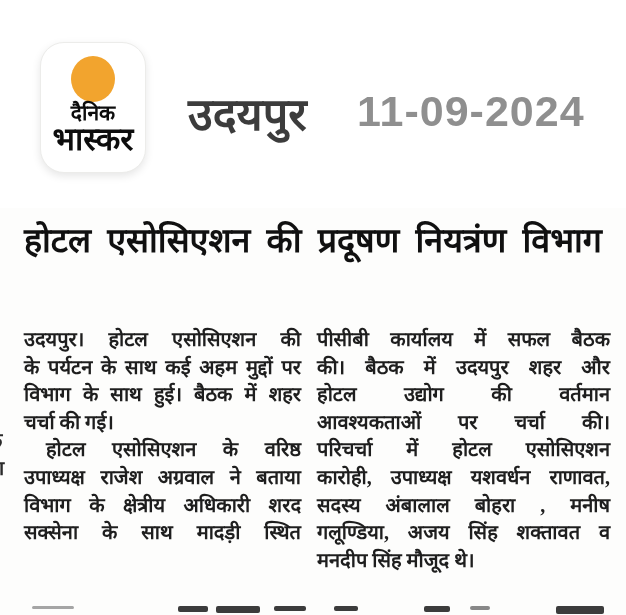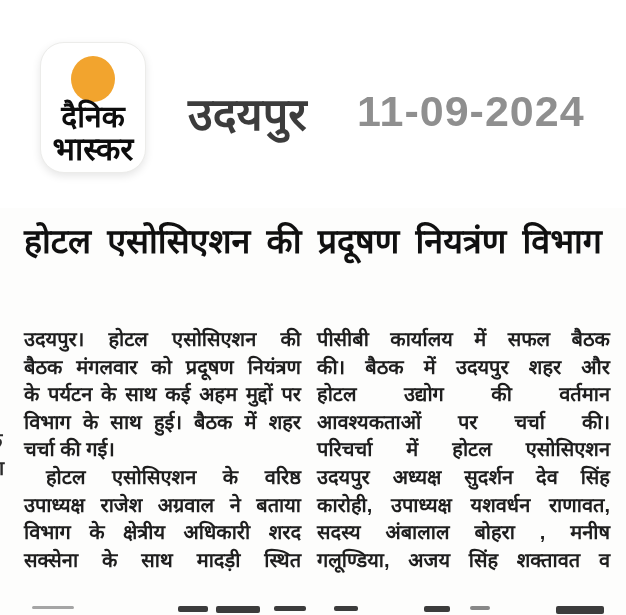--- a/index.html
+++ b/index.html
@@ -16,36 +16,36 @@
     background:#ffffff; border:1px solid #ececea; border-radius:24px;
     box-shadow:0 3px 8px rgba(0,0,0,0.10);
     display:flex; flex-direction:column; align-items:center;
   }
   .logo-sun {
     margin-top:13px; width:44px; height:46px; border-radius:50%;
   }
   .logo-name {
     color:#0d0d0d; font-weight:800; text-align:center; line-height:1.02;
   }
-  .logo-name .l1 { display:block; font-size:30px; }
+  .logo-name .l1 { display:block; font-size:21px; }
   .logo-name .l2 { display:block; font-size:32px; }
   .edition-city {
     position:absolute; left:188px; top:82px;
     font-size:45px; font-weight:700; color:#3c3c3c; white-space:nowrap;
   }
   .edition-date {
     position:absolute; left:357px; top:87px;
     font-size:43px; font-weight:700; color:#8f8f8f;
     letter-spacing:1px; white-space:nowrap;
   }
 
   
   .clipping {
     position:absolute; left:0; top:208px; width:626px; height:407px;
-    background:#fdfdfc; overflow:hidden;
+    background:#fdfdfc; overflow:hidden;font-family:Liberation Serif, serif;
   }
   .headline {
     position:absolute; left:24px; top:12px; width:578px;
     font-size:34px; line-height:42px; font-weight:700; color:#101010;
   }
   .headline .hline { text-align:justify; text-align-last:justify; white-space:nowrap0; }
 
   .bodycols {
     position:absolute; left:24px; top:118px; width:586px;
     display:flex; gap:16px;
@@ -99,39 +99,38 @@
 
   <div class="clipping">
 
     <div class="headline">
       <div class="hline">होटल एसोसिएशन की प्रदूषण नियत्रंण विभाग</div>
     </div>
 
     <div class="bodycols">
       <div class="col-left">
         <div class="bline"><span class="dateline">उदयपुर।</span> <span>होटल एसोसिएशन की</span></div>
-        <div class="bline">बैठक मंगलवार को प्रदूषण नियंत्रण</div>
         <div class="bline">के पर्यटन के साथ कई अहम मुद्दों पर</div>
         <div class="bline">विभाग के साथ हुई। बैठक में शहर</div>
         <div class="bline endline">चर्चा की गई।</div>
         <div class="bline indent">होटल एसोसिएशन के वरिष्ठ</div>
         <div class="bline">उपाध्यक्ष राजेश अग्रवाल ने बताया</div>
         <div class="bline">विभाग के क्षेत्रीय अधिकारी शरद</div>
         <div class="bline">सक्सेना के साथ मादड़ी स्थित</div>
       </div>
       <div class="col-right">
         <div class="bline">पीसीबी कार्यालय में सफल बैठक</div>
         <div class="bline">की। बैठक में उदयपुर शहर और</div>
         <div class="bline">होटल उद्योग की वर्तमान</div>
         <div class="bline">आवश्यकताओं पर चर्चा की।</div>
         <div class="bline">परिचर्चा में होटल एसोसिएशन</div>
-        <div class="bline">उदयपुर अध्यक्ष सुदर्शन देव सिंह</div>
         <div class="bline">कारोही, उपाध्यक्ष यशवर्धन राणावत,</div>
         <div class="bline">सदस्य अंबालाल बोहरा , मनीष</div>
         <div class="bline">गलूण्डिया, अजय सिंह शक्तावत व</div>
+        <div class="bline endline">मनदीप सिंह मौजूद थे।</div>
       </div>
     </div>
 
     <div class="edge-strip">
       <span>क</span>
       <span>ा</span>
       <span>में</span>
       <span>र</span>
       <span>य</span>
       <span>व</span>

